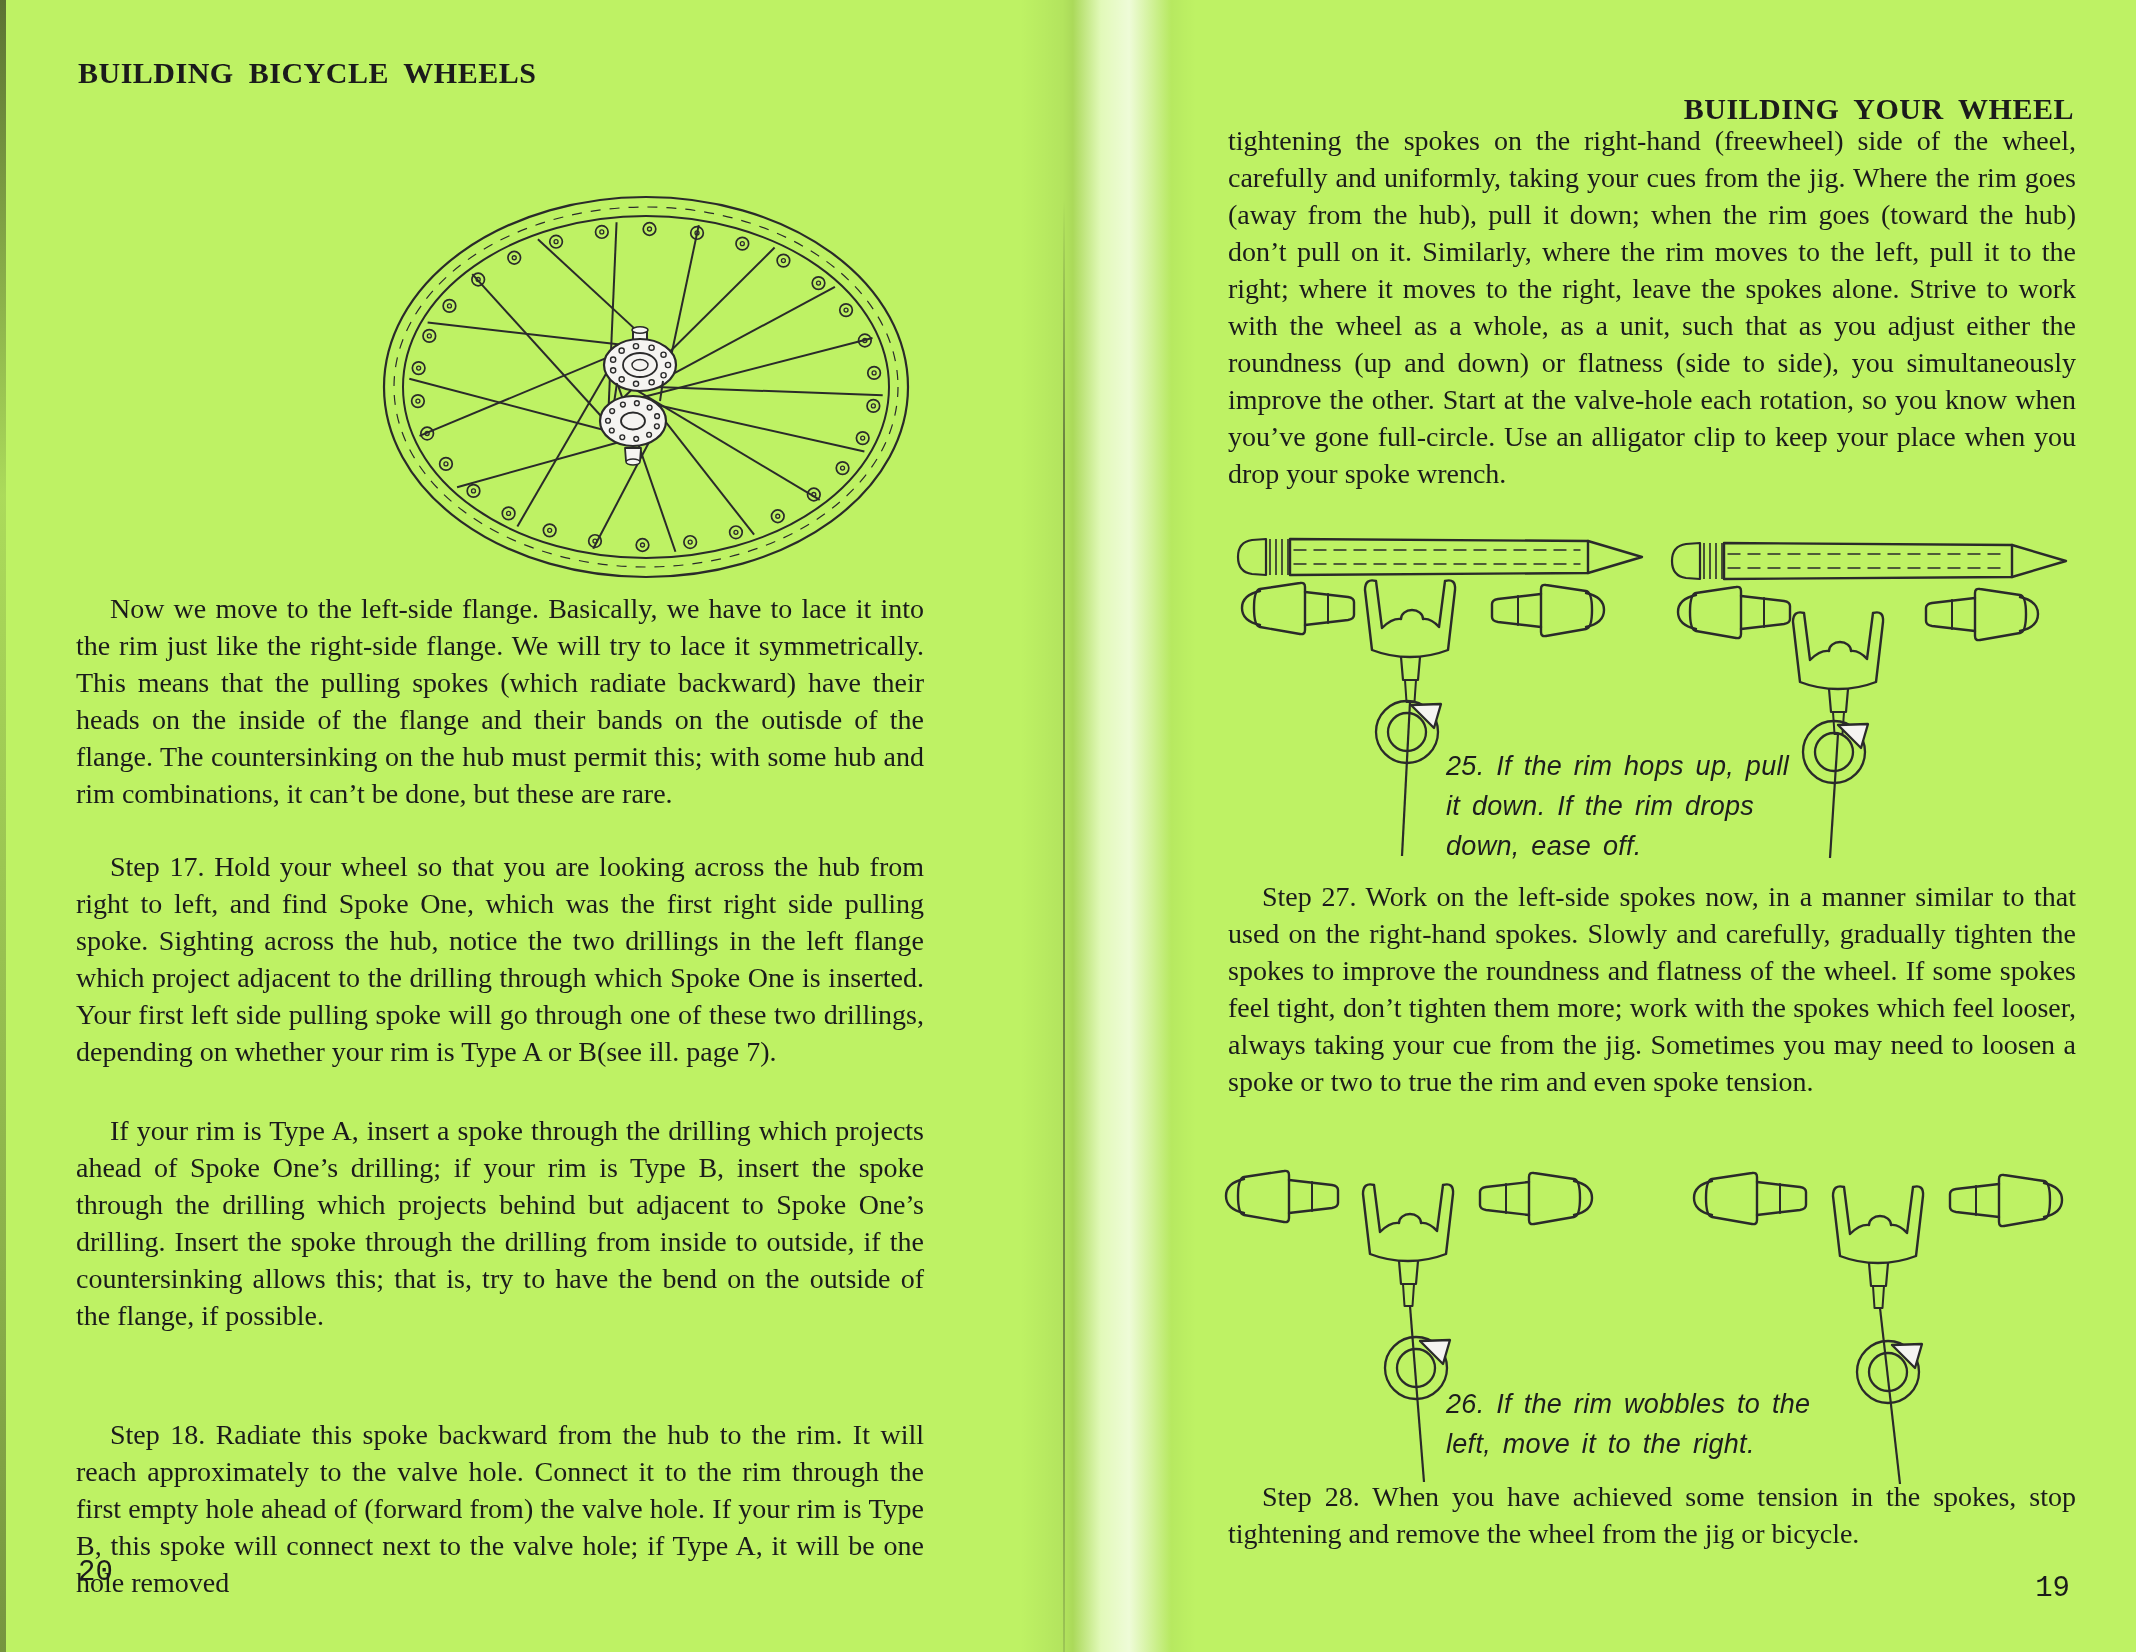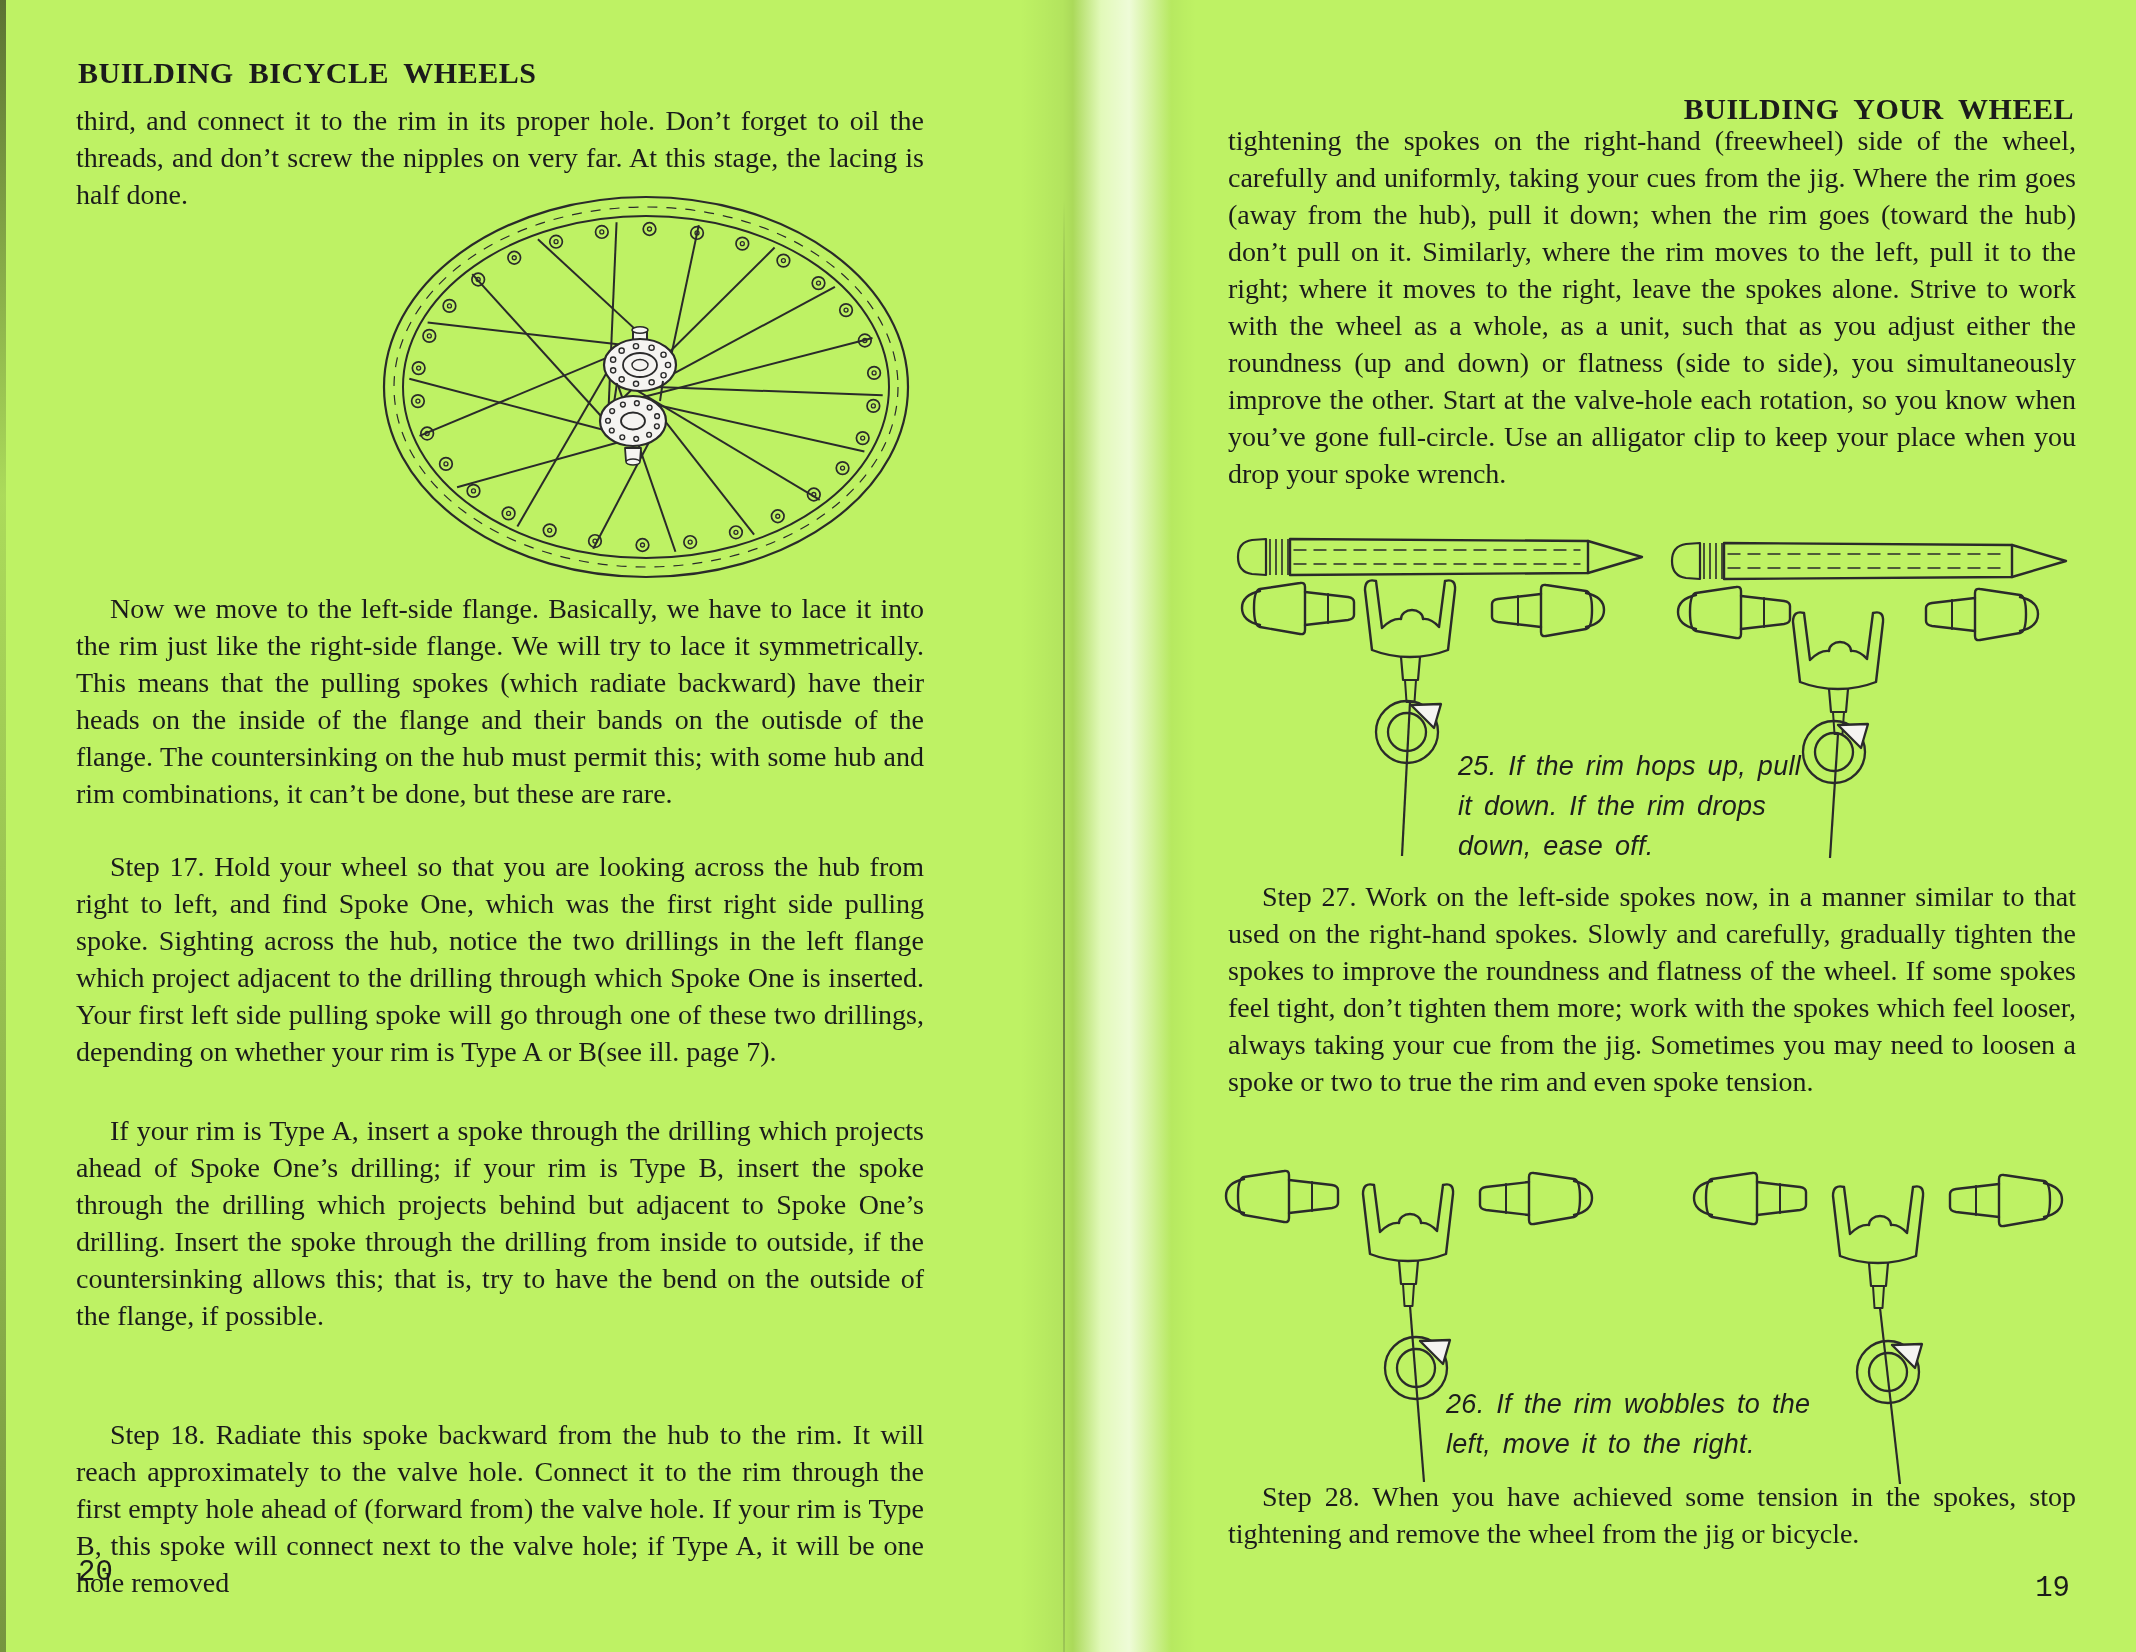--- a/index.html
+++ b/index.html
@@ -34,21 +34,20 @@
 
 <div class="canvas">
 
   <div class="abs edge-left"></div>
   <div class="abs gutter"></div>
   <div class="abs crease"></div>
 
   <section class="page left">
     <h1 class="abs pg-header" style="top:36px;left:2px;">BUILDING BICYCLE WHEELS</h1>
 
-    <p class="abs bodytext" style="top:102px;">third, and connect it to the rim in its proper hole. Don’t forget to oil the threads, and don’t screw the nipples on very far. At this stage, the lacing is half done.</p>
 
     <svg id="wheel-art" class="abs" style="top:190px;left:298px;" width="546" height="402" viewBox="0 0 546 402">
         <ellipse cx="272" cy="197" rx="262" ry="190" fill="none" stroke="#2a2a2a" stroke-width="2.2"></ellipse>
         <ellipse cx="272" cy="197" rx="243" ry="171" fill="none" stroke="#2a2a2a" stroke-width="2"></ellipse>
         <ellipse cx="272" cy="197" rx="252" ry="180" fill="none" stroke="#2a2a2a" stroke-width="1.2" stroke-dasharray="10 9"></ellipse>
         <circle cx="499.35317761053534" cy="215.91452875164927" r="6.3" fill="none" stroke="#2a2a2a" stroke-width="1.7"></circle>
         <circle cx="499.35317761053534" cy="215.91452875164927" r="2" fill="none" stroke="#2a2a2a" stroke-width="1.3"></circle>
         <circle cx="488.6852542577189" cy="248.11501141537468" r="6.3" fill="none" stroke="#2a2a2a" stroke-width="1.7"></circle>
         <circle cx="488.6852542577189" cy="248.11501141537468" r="2" fill="none" stroke="#2a2a2a" stroke-width="1.3"></circle>
         <circle cx="468.5471455226294" cy="278.0815228032104" r="6.3" fill="none" stroke="#2a2a2a" stroke-width="1.7"></circle>
@@ -238,21 +237,21 @@
             <path d="M57,10 L100,15 Q106,16 106,20 L106,33 Q106,37 100,38 L57,43" fill="none" stroke="#2a2a2a" stroke-width="2.4" stroke-linecap="round" stroke-linejoin="round"></path>
             <path d="M80,12 L80,41" fill="none" stroke="#2a2a2a" stroke-width="2" stroke-linecap="round" stroke-linejoin="round"></path>
           </g>
           <line x1="168" y1="192" x2="160" y2="316" stroke="#2a2a2a" stroke-width="2.2"></line>
           <circle cx="164" cy="210" r="31" fill="none" stroke="#2a2a2a" stroke-width="2.3"></circle>
           <circle cx="164" cy="210" r="19" fill="none" stroke="#2a2a2a" stroke-width="2.3"></circle>
           <polygon points="198,182 168,183 191,206" fill="#f5f4f1" stroke="#2a2a2a" stroke-width="2.3" stroke-linejoin="round"></polygon>
         </g>
       </svg>
 
-    <div class="abs caption" style="top:746px;left:230px;width:370px;">25. If the rim hops up, pull
+    <div class="abs caption" style="top:746px;left:218px;width:370px;">25. If the rim hops up, pull
 it down. If the rim drops
 down, ease off.</div>
 
     <p class="abs bodytext indent" style="top:878px;">Step 27. Work on the left-side spokes now, in a manner similar to that used on the right-hand spokes. Slowly and carefully, gradually tighten the spokes to improve the roundness and flatness of the wheel. If some spokes feel tight, don’t tighten them more; work with the spokes which feel looser, always taking your cue from the jig. Sometimes you may need to loosen a spoke or two to true the rim and even spoke tension.</p>
 
     <svg id="fig26-art" class="abs" style="top:1144px;left:0;" width="850" height="350" viewBox="0 0 850 350">
         <g>
           <g transform="translate(4,26)">
             <path d="M12,9 Q-6,13 -6,26 Q-6,39 12,43" fill="none" stroke="#2a2a2a" stroke-width="2.4" stroke-linecap="round" stroke-linejoin="round"></path>
             <path d="M12,7 L52,1 Q57,0 57,5 L57,48 Q57,53 52,52 L12,45 Q6,44 6,26 Q6,8 12,7 Z" fill="none" stroke="#2a2a2a" stroke-width="2.4" stroke-linecap="round" stroke-linejoin="round"></path>

